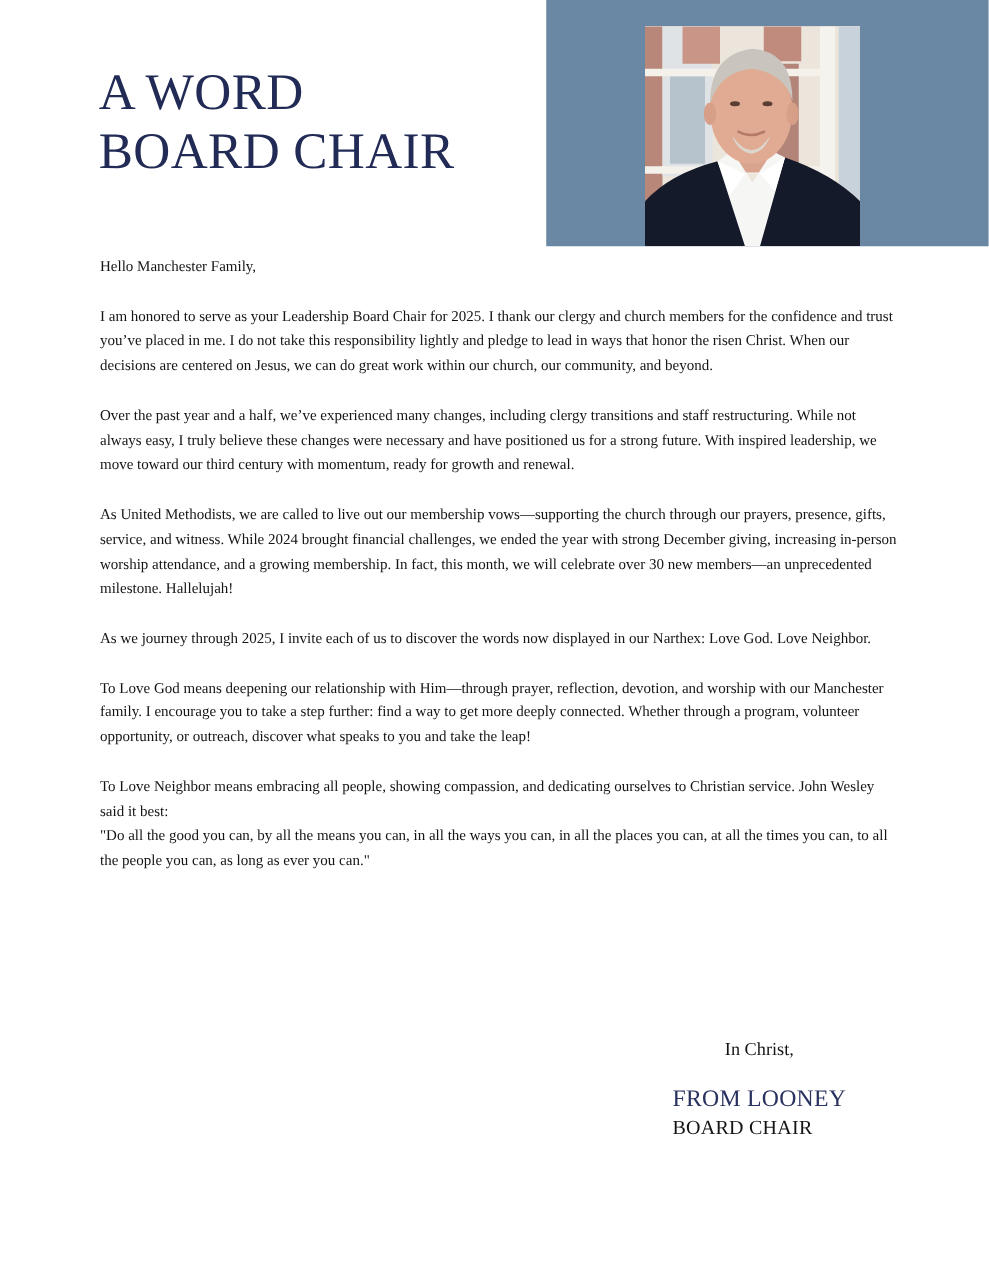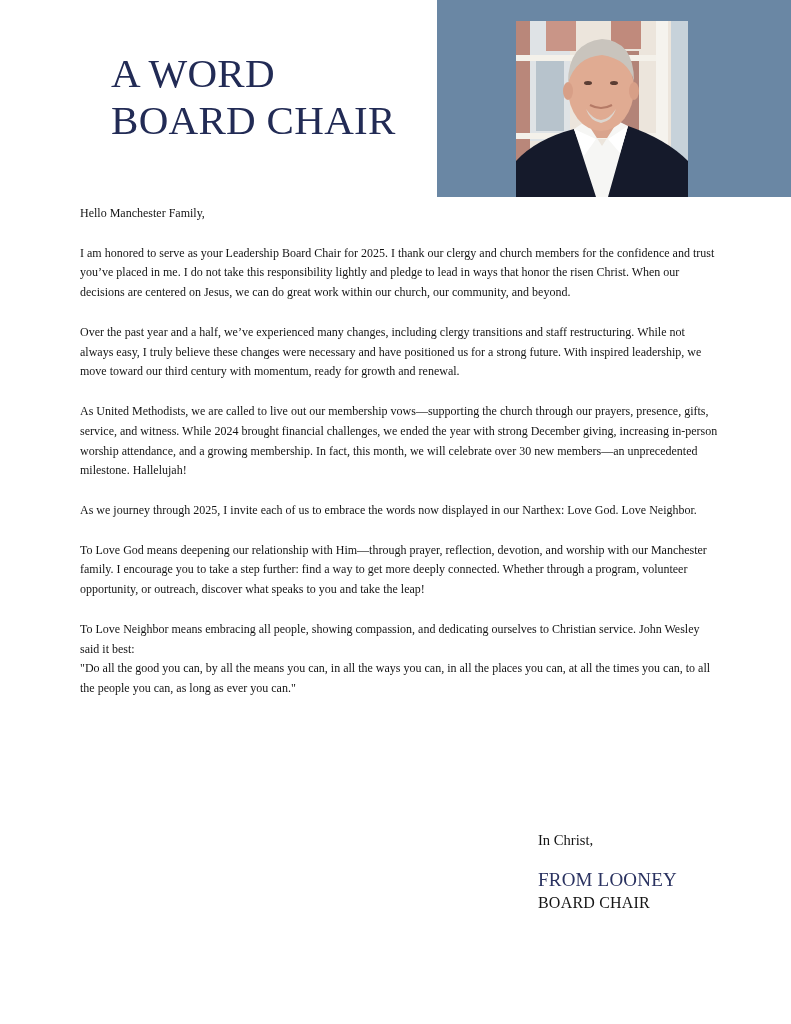--- a/index.html
+++ b/index.html
@@ -16,32 +16,32 @@
     position: absolute; left: 516px; top: 21px; width: 172px; height: 176px;
     overflow: hidden; background: #efe9e0;
   }
   .photo svg { display: block; }
   .title {
     position: absolute; left: 79px; top: 50px; margin: 0;
     font-family: "Liberation Serif", "DejaVu Serif", serif;
     font-weight: normal; color: #222b55;
     font-size: 41px; line-height: 46.5px; letter-spacing: 0.3px;
   }
-  .title span { display: block; margin-left: 32px; }
+  .title span { display: block; }
   .body {
     position: absolute; left: 80px; top: 204px; width: 640px;
     font-size: 12px; line-height: 19.8px; color: #141414;
   }
   .body p { margin: 0 0 19.8px 0; }
   .body .quote { display: block; }
   .signoff {
     position: absolute; left: 538px; top: 830px;
     color: #141414;
   }
-  .closing { font-size: 14.6px; line-height: 20px; }
+  .closing { font-size: 14.6px; line-height: 20px; text-align: center; }
   .name {
     margin-top: 18px; font-size: 19px; line-height: 24px; color: #2a3260; letter-spacing: 0.2px;
   }
   .role { font-size: 16px; line-height: 22px; letter-spacing: 0.2px; }
 </style>
 </head>
 <body>
 
 <div class="blue-panel"></div>
 
@@ -87,21 +87,21 @@
 <h1 class="title">
   <span>A WORD</span>
   <span>BOARD CHAIR</span>
 </h1>
 
 <div class="body">
   <p>Hello Manchester Family,</p>
   <p>I am honored to serve as your Leadership Board Chair for 2025. I thank our clergy and church members for the confidence and trust you’ve placed in me. I do not take this responsibility lightly and pledge to lead in ways that honor the risen Christ. When our decisions are centered on Jesus, we can do great work within our church, our community, and beyond.</p>
   <p>Over the past year and a half, we’ve experienced many changes, including clergy transitions and staff restructuring. While not always easy, I truly believe these changes were necessary and have positioned us for a strong future. With inspired leadership, we move toward our third century with momentum, ready for growth and renewal.</p>
   <p>As United Methodists, we are called to live out our membership vows—supporting the church through our prayers, presence, gifts, service, and witness. While 2024 brought financial challenges, we ended the year with strong December giving, increasing in-person worship attendance, and a growing membership. In fact, this month, we will celebrate over 30 new members—an unprecedented milestone. Hallelujah!</p>
-  <p>As we journey through 2025, I invite each of us to embrace the words now displayed in our Narthex: Love God. Love Neighbor.</p>
+  <p>As we journey through 2025, I invite each of us to discover the words now displayed in our Narthex: Love God. Love Neighbor.</p>
   <p>To Love God means deepening our relationship with Him—through prayer, reflection, devotion, and worship with our Manchester family. I encourage you to take a step further: find a way to get more deeply connected. Whether through a program, volunteer opportunity, or outreach, discover what speaks to you and take the leap!</p>
   <p>
     <span>To Love Neighbor means embracing all people, showing compassion, and dedicating ourselves to Christian service. John Wesley said it best:</span>
     <span class="quote">"Do all the good you can, by all the means you can, in all the ways you can, in all the places you can, at all the times you can, to all the people you can, as long as ever you can."</span>
   </p>
 </div>
 
 <div class="signoff">
   <div class="closing">In Christ,</div>
   <div class="name">FROM LOONEY</div>

